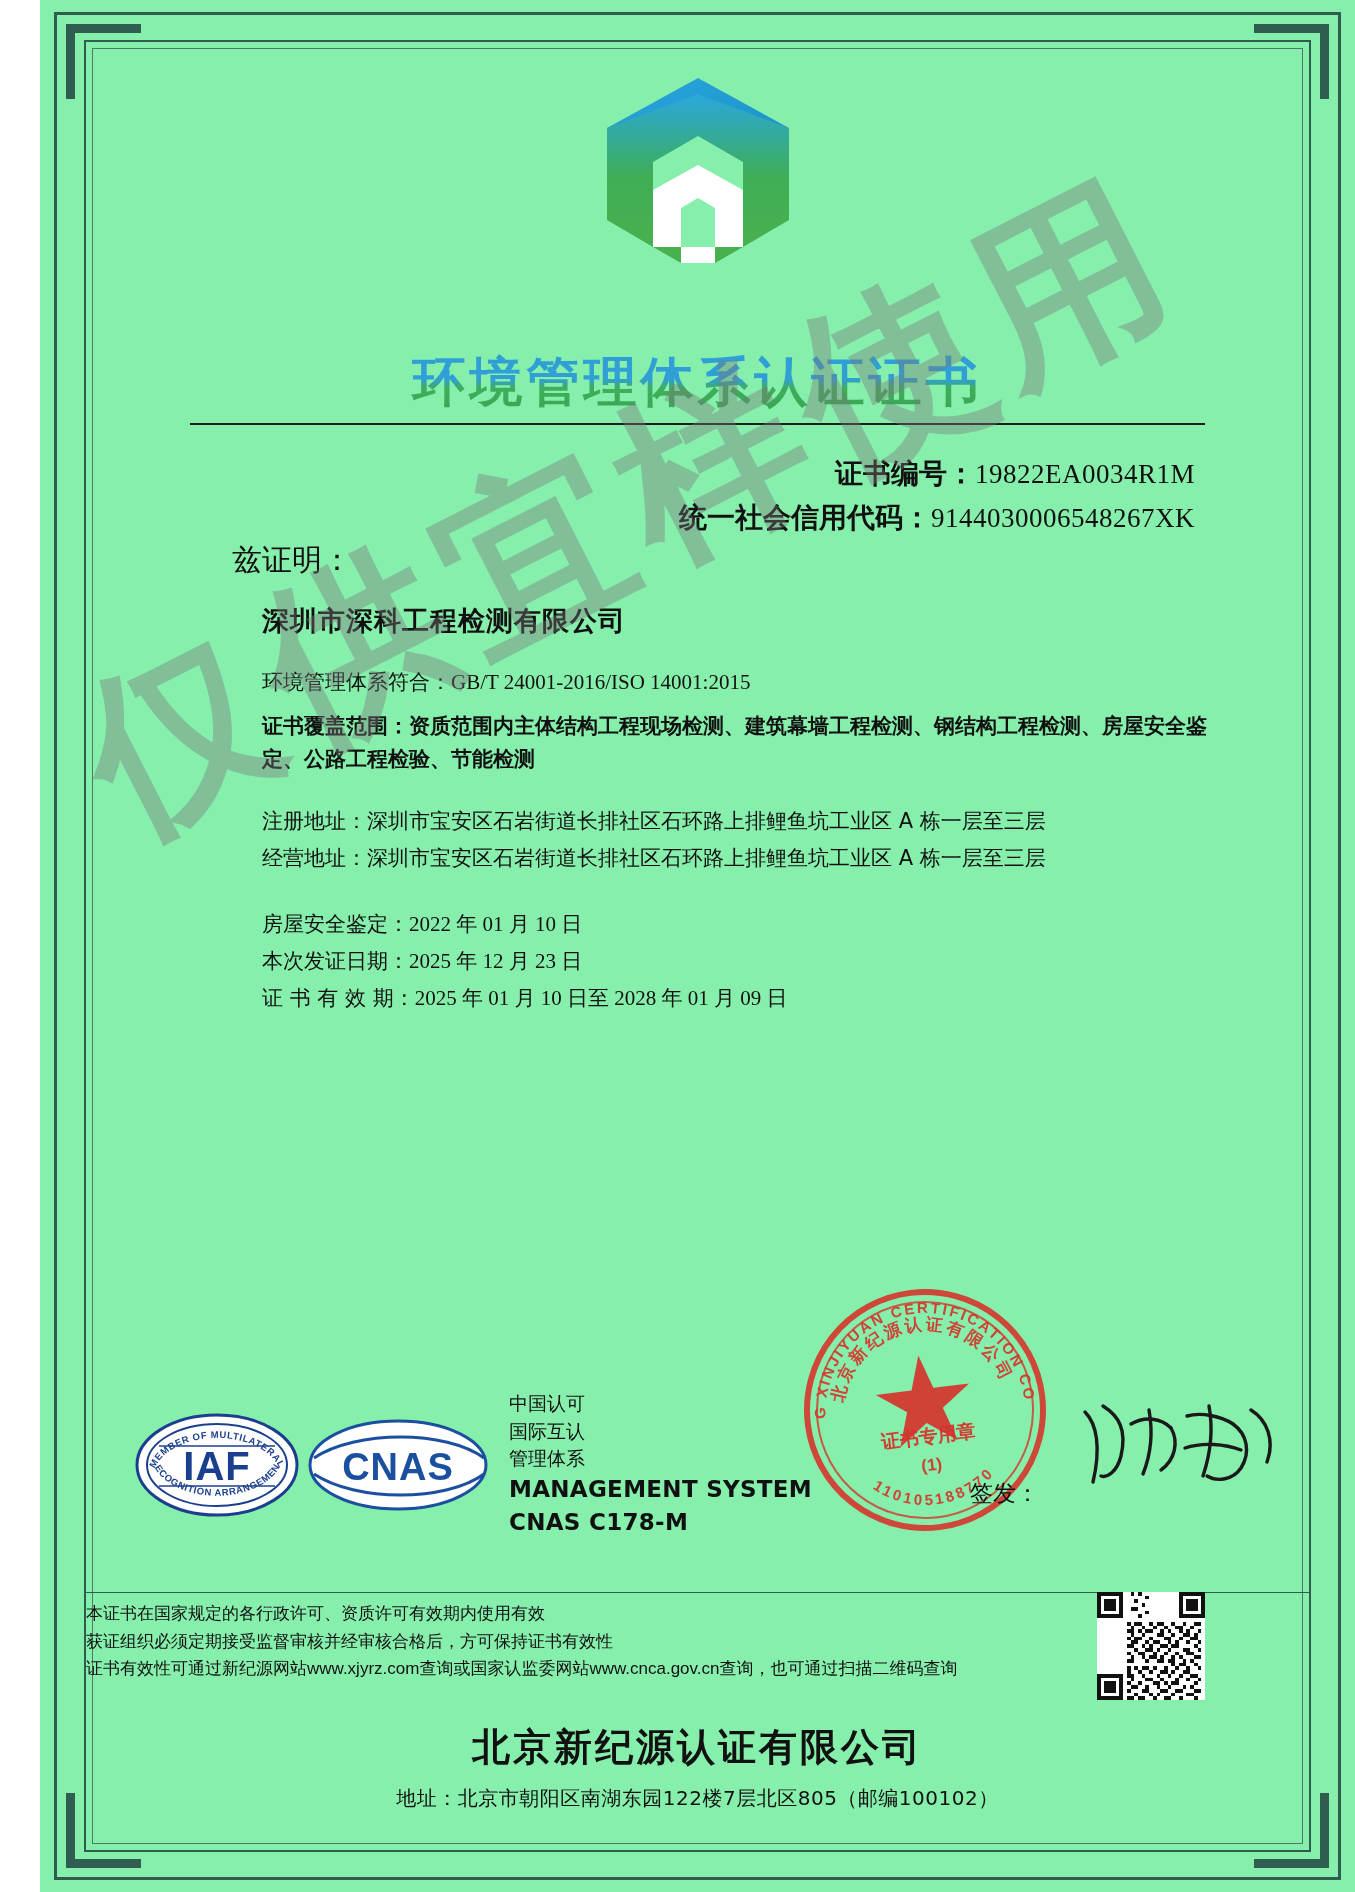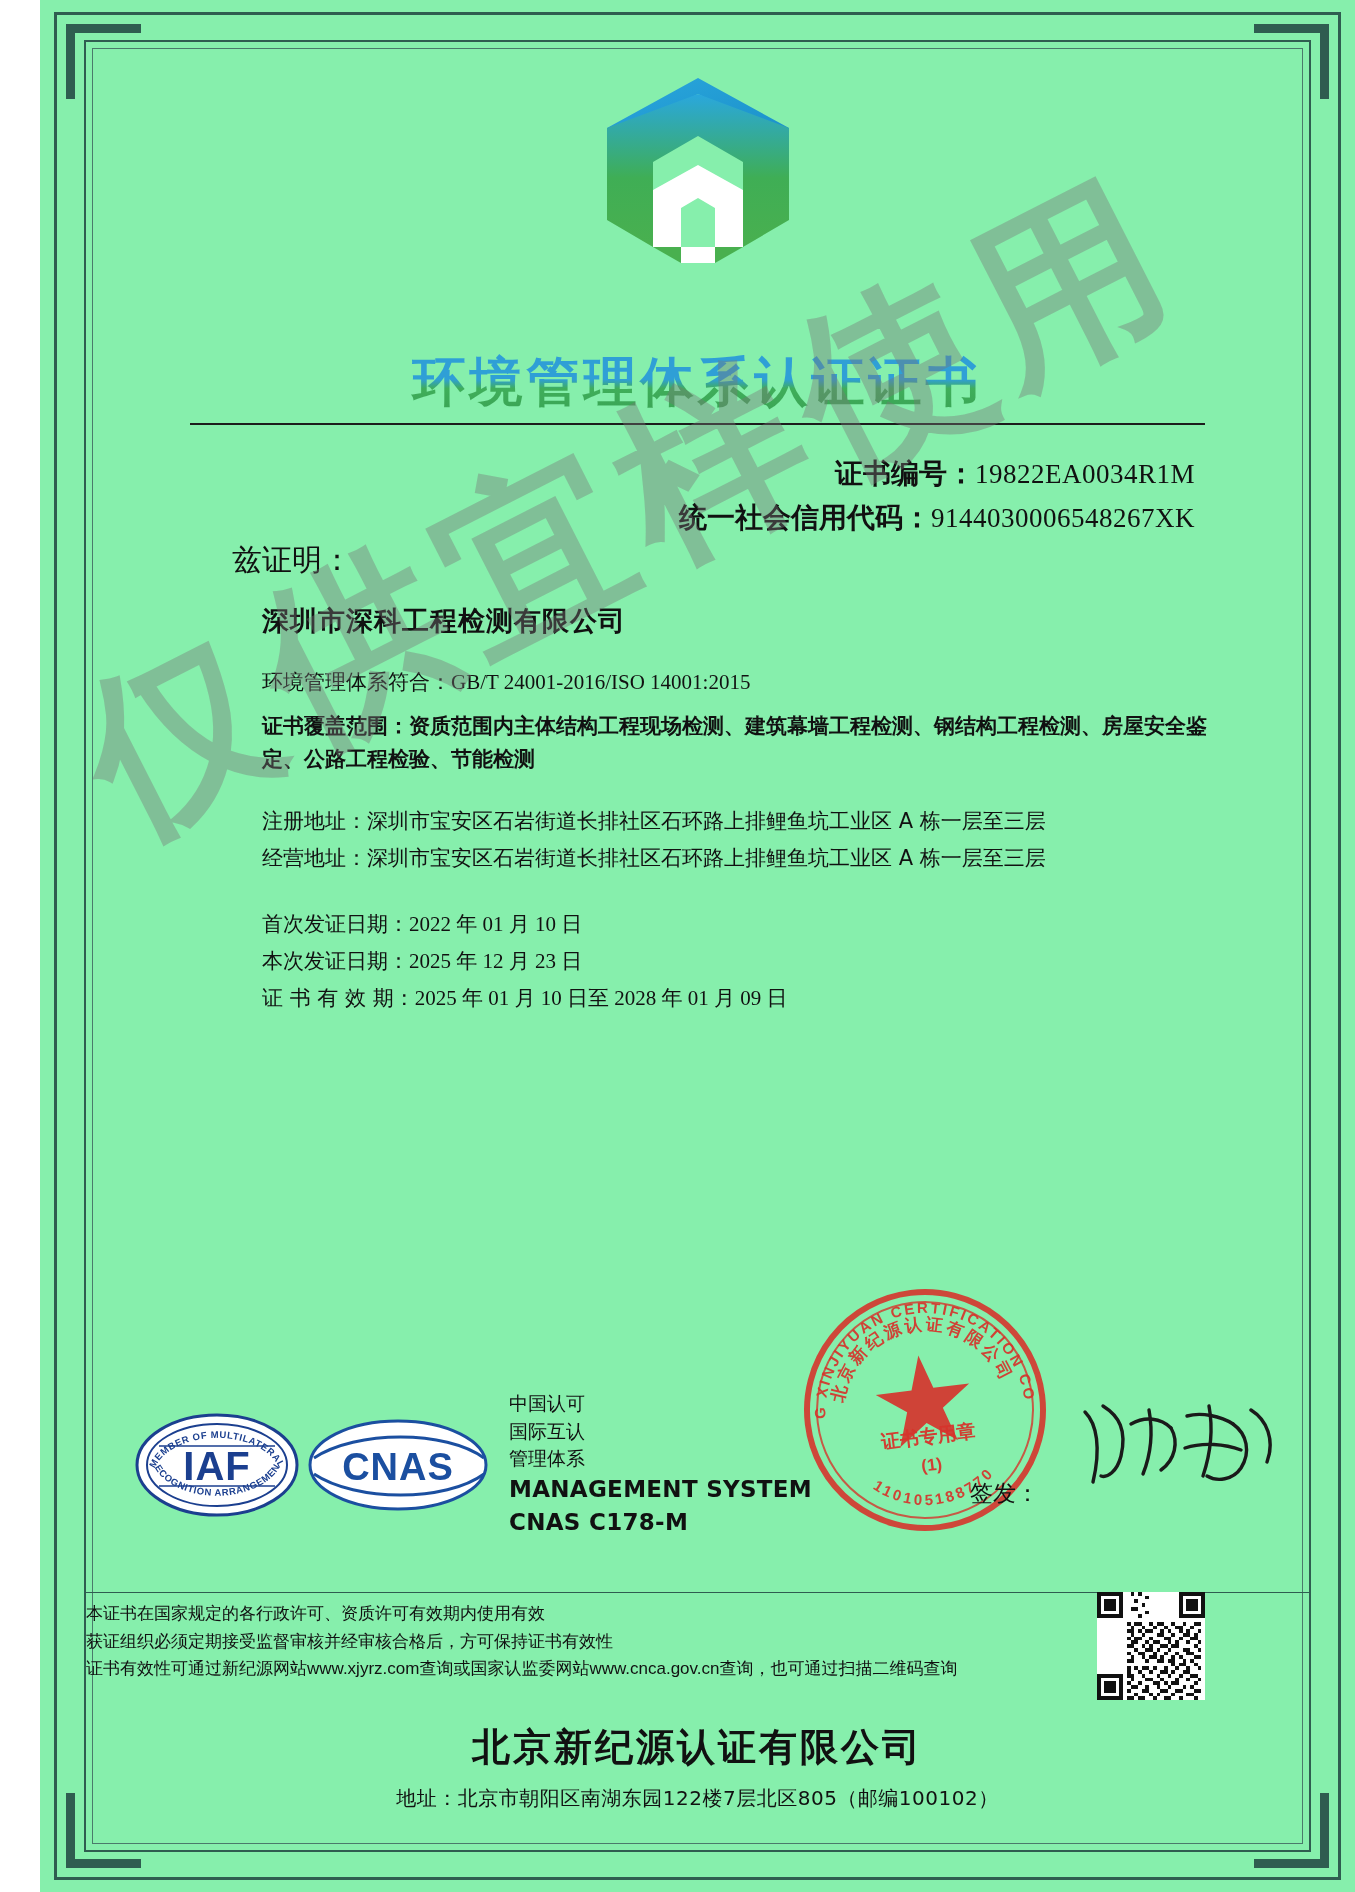--- a/index.html
+++ b/index.html
@@ -340,21 +340,21 @@
       <div>
         <span>注册地址：</span><span>深圳市宝安区石岩街道长排社区石环路上排鲤鱼坑工业区 A 栋一层至三层</span>
       </div>
       <div>
         <span>经营地址：</span><span>深圳市宝安区石岩街道长排社区石环路上排鲤鱼坑工业区 A 栋一层至三层</span>
       </div>
     </div>
 
     <div class="dates">
       <div>
-        <span>首次发证日期：</span><span class="mono">2022 年 01 月 10 日</span>
+        <span>房屋安全鉴定：</span><span class="mono">2022 年 01 月 10 日</span>
       </div>
       <div>
         <span>本次发证日期：</span><span class="mono">2025 年 12 月 23 日</span>
       </div>
       <div>
         <span>证 书 有 效 期：</span><span class="mono">2025 年 01 月 10 日至 2028 年 01 月 09 日</span>
       </div>
     </div>
   </div>
 

